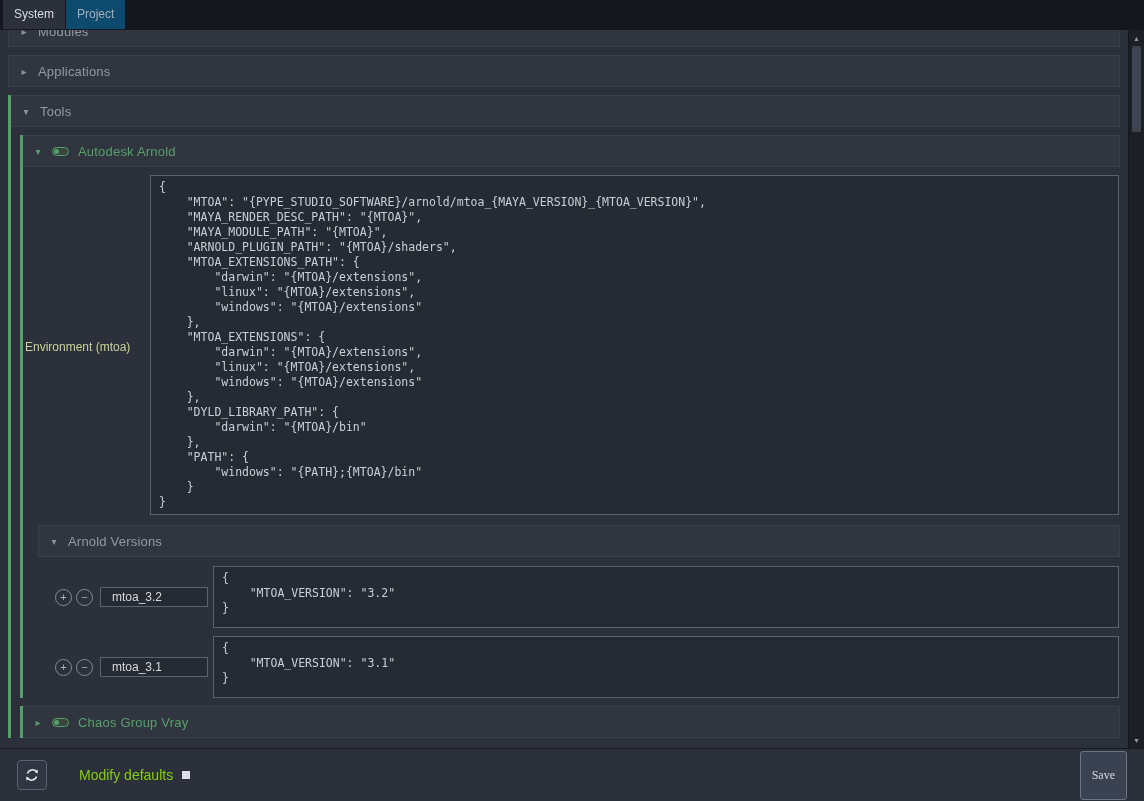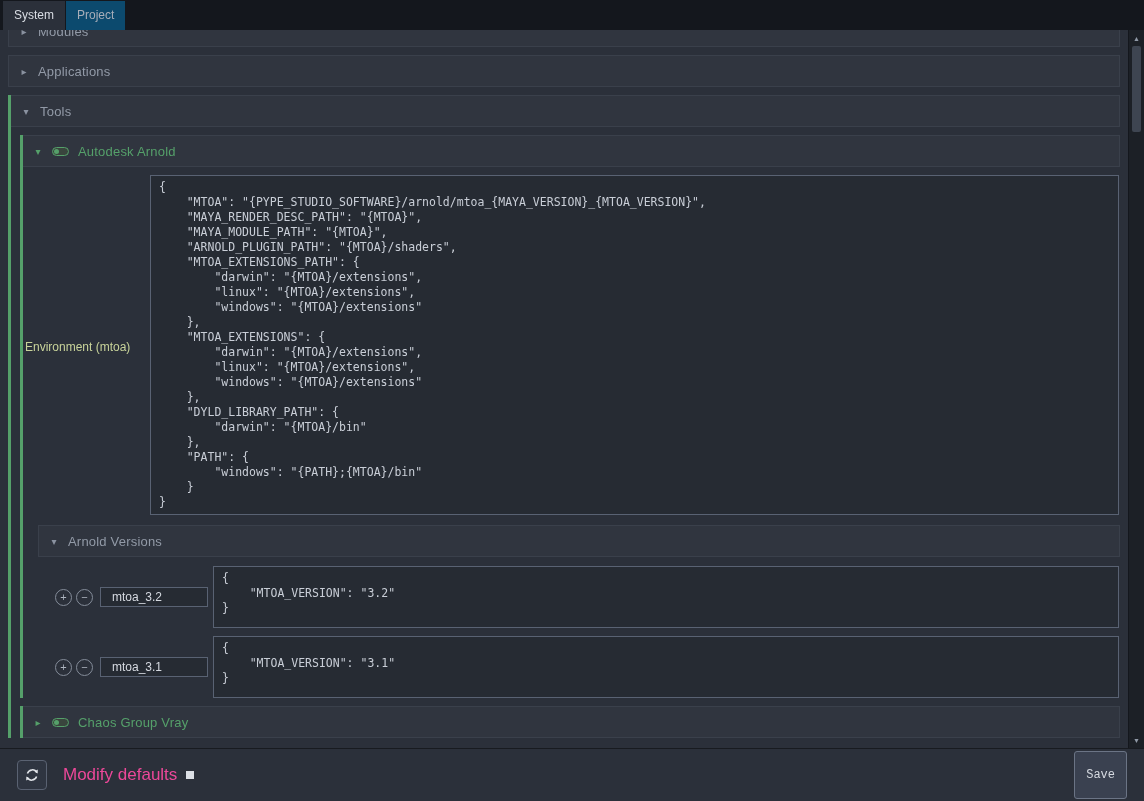--- a/index.html
+++ b/index.html
@@ -1,20 +1,20 @@
 <!DOCTYPE html>
 <html><head>
 <meta charset="utf-8">
 <style>
   *{box-sizing:border-box;margin:0;padding:0}
   body{margin:0;background:#101216;font-family:"Liberation Sans",sans-serif}
   .app{position:relative;width:1144px;height:801px;background:#2b303a;overflow:hidden}
 
   
-  .tabbar{position:absolute;top:0;left:0;right:0;height:30px;background:#14171d;display:flex;align-items:center;padding-left:3px}
+  .tabbar{position:absolute;top:0;left:0;right:0;height:30px;background:#14171d;display:flex;align-items:flex-start;padding-left:3px}
   .tab{padding:7px 11px 8px;font-size:12px;color:#a8aeb9;background:#0c4a6e;margin-right:1px;cursor:default}
   .tab.active{background:#2b303a;color:#d9dde4}
 
   
   .content{position:absolute;top:30px;left:0;right:16px;bottom:53px;overflow:hidden}
 
   .hdr{margin:8px 8px 0;height:32px;background:#30353f;border:1px solid #3a404b;display:flex;align-items:center;padding:0 10px;gap:9px;cursor:default}
   .hdr.clipped{margin-top:-15px}
   .hdr-label{font-size:13px;font-weight:normal;color:#929aa7;letter-spacing:.2px}
   .arrow{font-size:10px;color:#8a92a0;width:10px;text-align:center;flex:0 0 auto}
@@ -45,24 +45,24 @@
   
   .scrollbar{position:absolute;top:30px;right:0;bottom:53px;width:16px;background:#1c2026;border-left:1px solid #14171d}
   .sb-btn{position:absolute;left:0;right:0;height:14px;display:flex;align-items:center;justify-content:center;color:#9099a6;font-size:7px}
   .sb-btn.top{top:1px}
   .sb-btn.bottom{bottom:1px}
   .sb-thumb{position:absolute;left:3px;right:3px;top:16px;height:86px;background:#3e4551;border-radius:2px}
 
   
   .footer{position:absolute;left:0;right:0;bottom:0;height:53px;background:#2b303a;border-top:1px solid #181b20;display:flex;align-items:center;padding:0 17px}
   .icon-btn{width:30px;height:30px;border:1px solid #5a6272;border-radius:4px;background:#2f3541;display:flex;align-items:center;justify-content:center;padding:0;flex:0 0 auto}
-  .footer-label{margin-left:16px;font-size:17px;color:#ec4899}
+  .footer-label{margin-left:32px;font-size:14px;color:#84cc16}
   .mini-square{width:8px;height:8px;background:#dcdfe5;margin-left:9px;display:inline-block;flex:0 0 auto}
   .spacer{flex:1}
-  .save-btn{padding:16px 11px;font-size:12px;color:#d6dae1;background:#3a4150;border:1px solid #6b7485;border-radius:3px;font-family:Liberation Mono, monospace;cursor:default}
+  .save-btn{padding:16px 11px;font-size:12px;color:#d6dae1;background:#3a4150;border:1px solid #6b7485;border-radius:3px;font-family:Liberation Serif, serif;cursor:default}
 </style>
 </head>
 <body>
 
 <div class="app">
 
   <div class="tabbar">
     <div class="tab active">System</div>
     <div class="tab">Project</div>
   </div>

